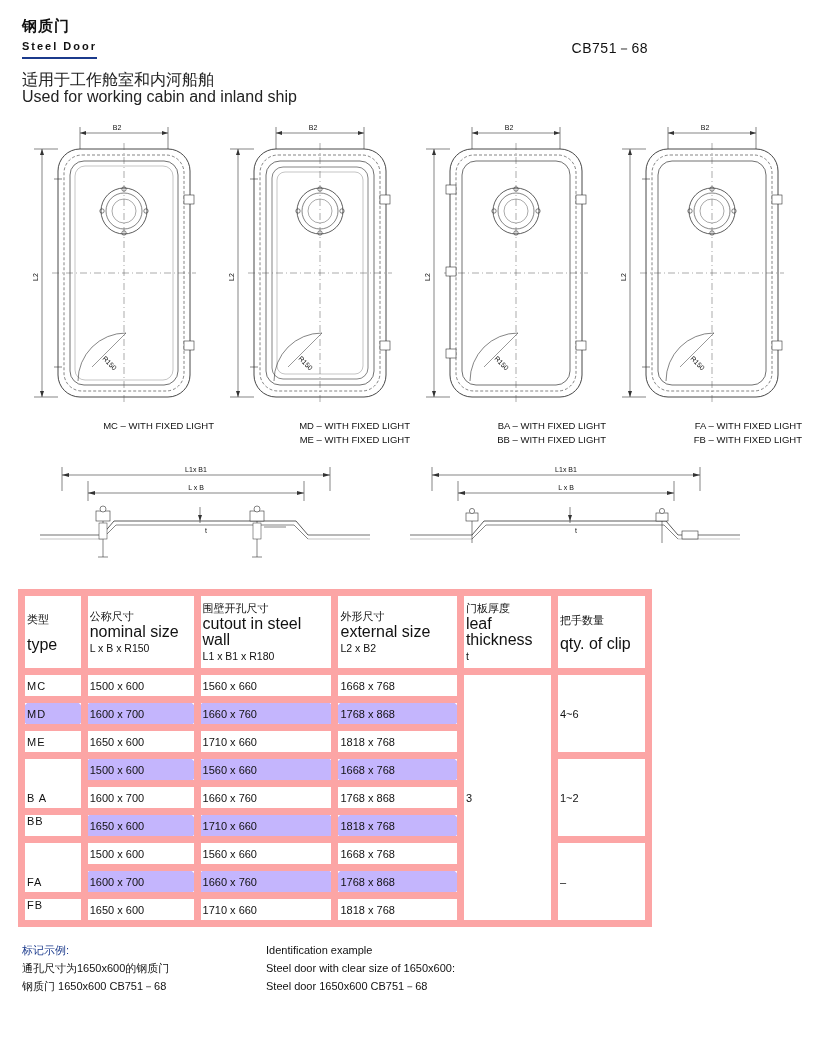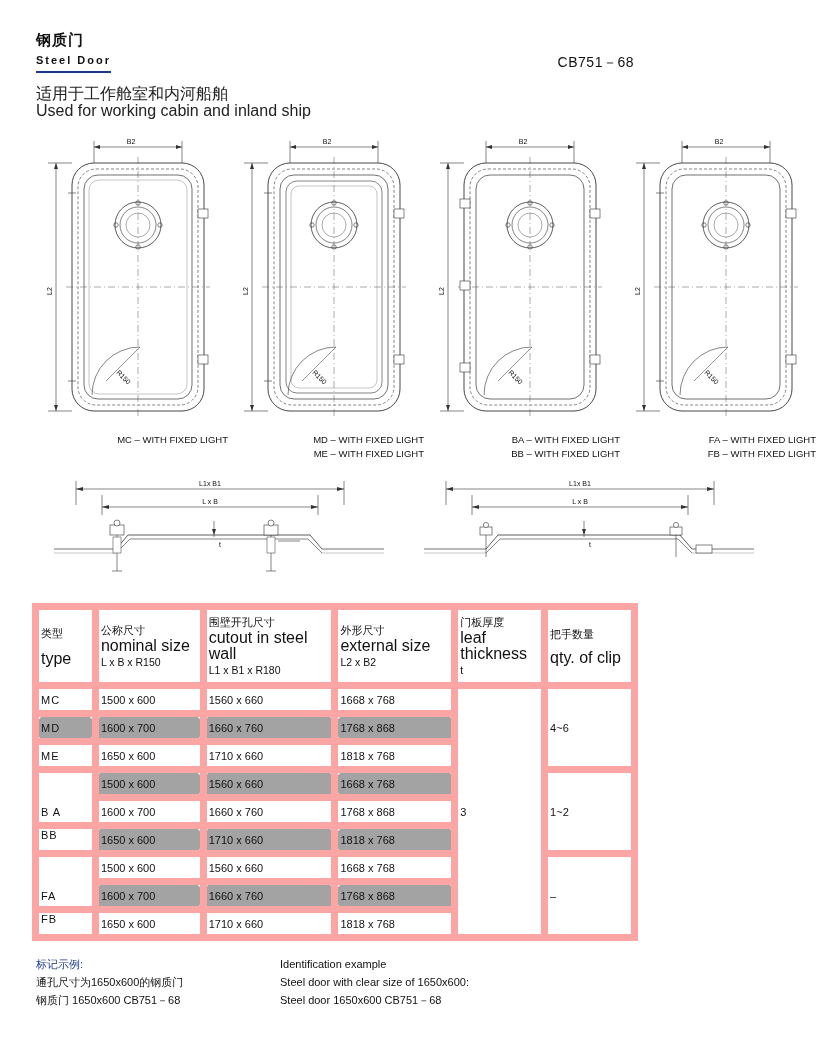--- a/index.html
+++ b/index.html
@@ -5,21 +5,21 @@
   * { box-sizing: border-box; }
   html, body { margin:0; padding:0; }
   body {
     width: 830px; height: 1044px;
     background: #ffffff;
     font-family: "Liberation Sans", sans-serif;
     color: #1a1a1a;
     position: relative;
     overflow: hidden;
   }
-  .page { position: relative; width: 670px; height: 1044px; padding: 14px; }
+  .page { position: relative; width: 670px; height: 1044px; padding: 0; }
 
   
   .header { position: relative; padding: 16px 22px 0 22px; }
   .title-cn {
     font-size: 15px; font-weight: bold; letter-spacing: 1px;
     color: #111; line-height: 20px;
   }
   .title-en {
     font-size: 11px; font-weight: bold; letter-spacing: 2px;
     color: #111; line-height: 20px; display: inline-block;
@@ -52,21 +52,21 @@
     font-size: 11px; color: #111;
   }
   table.spec th, table.spec td {
     border: 7px solid #fca5a5; text-align: left; vertical-align: middle;
   }
   table.spec thead th { padding: 4px 2px; font-weight: normal; line-height: 16px; }
   table.spec thead th .cn { display:block; font-size: 11px; }
   table.spec thead th .en { display:block; font-size: 16px; }
   table.spec thead th .sub { display:block; font-size: 10.5px; }
   table.spec tbody td { height: 28px; padding: 2px 2px; font-size: 11px; border-radius: 14px; }
-  .shade { background: #a3a3a3; }
+  .shade { background: #c4b5fd; }
   .typecell { font-size: 11px; letter-spacing: 1px; }
   .thickcell { font-size: 12px; }
 
   
   .note {
     display: flex; padding: 14px 22px 0 22px; gap: 20px;
   }
   .note .col { font-size: 11px; line-height: 18px; color: #111; }
   .note .col.left { width: 224px; }
   .note .col.left .hd { color: #1b3a8c; }

